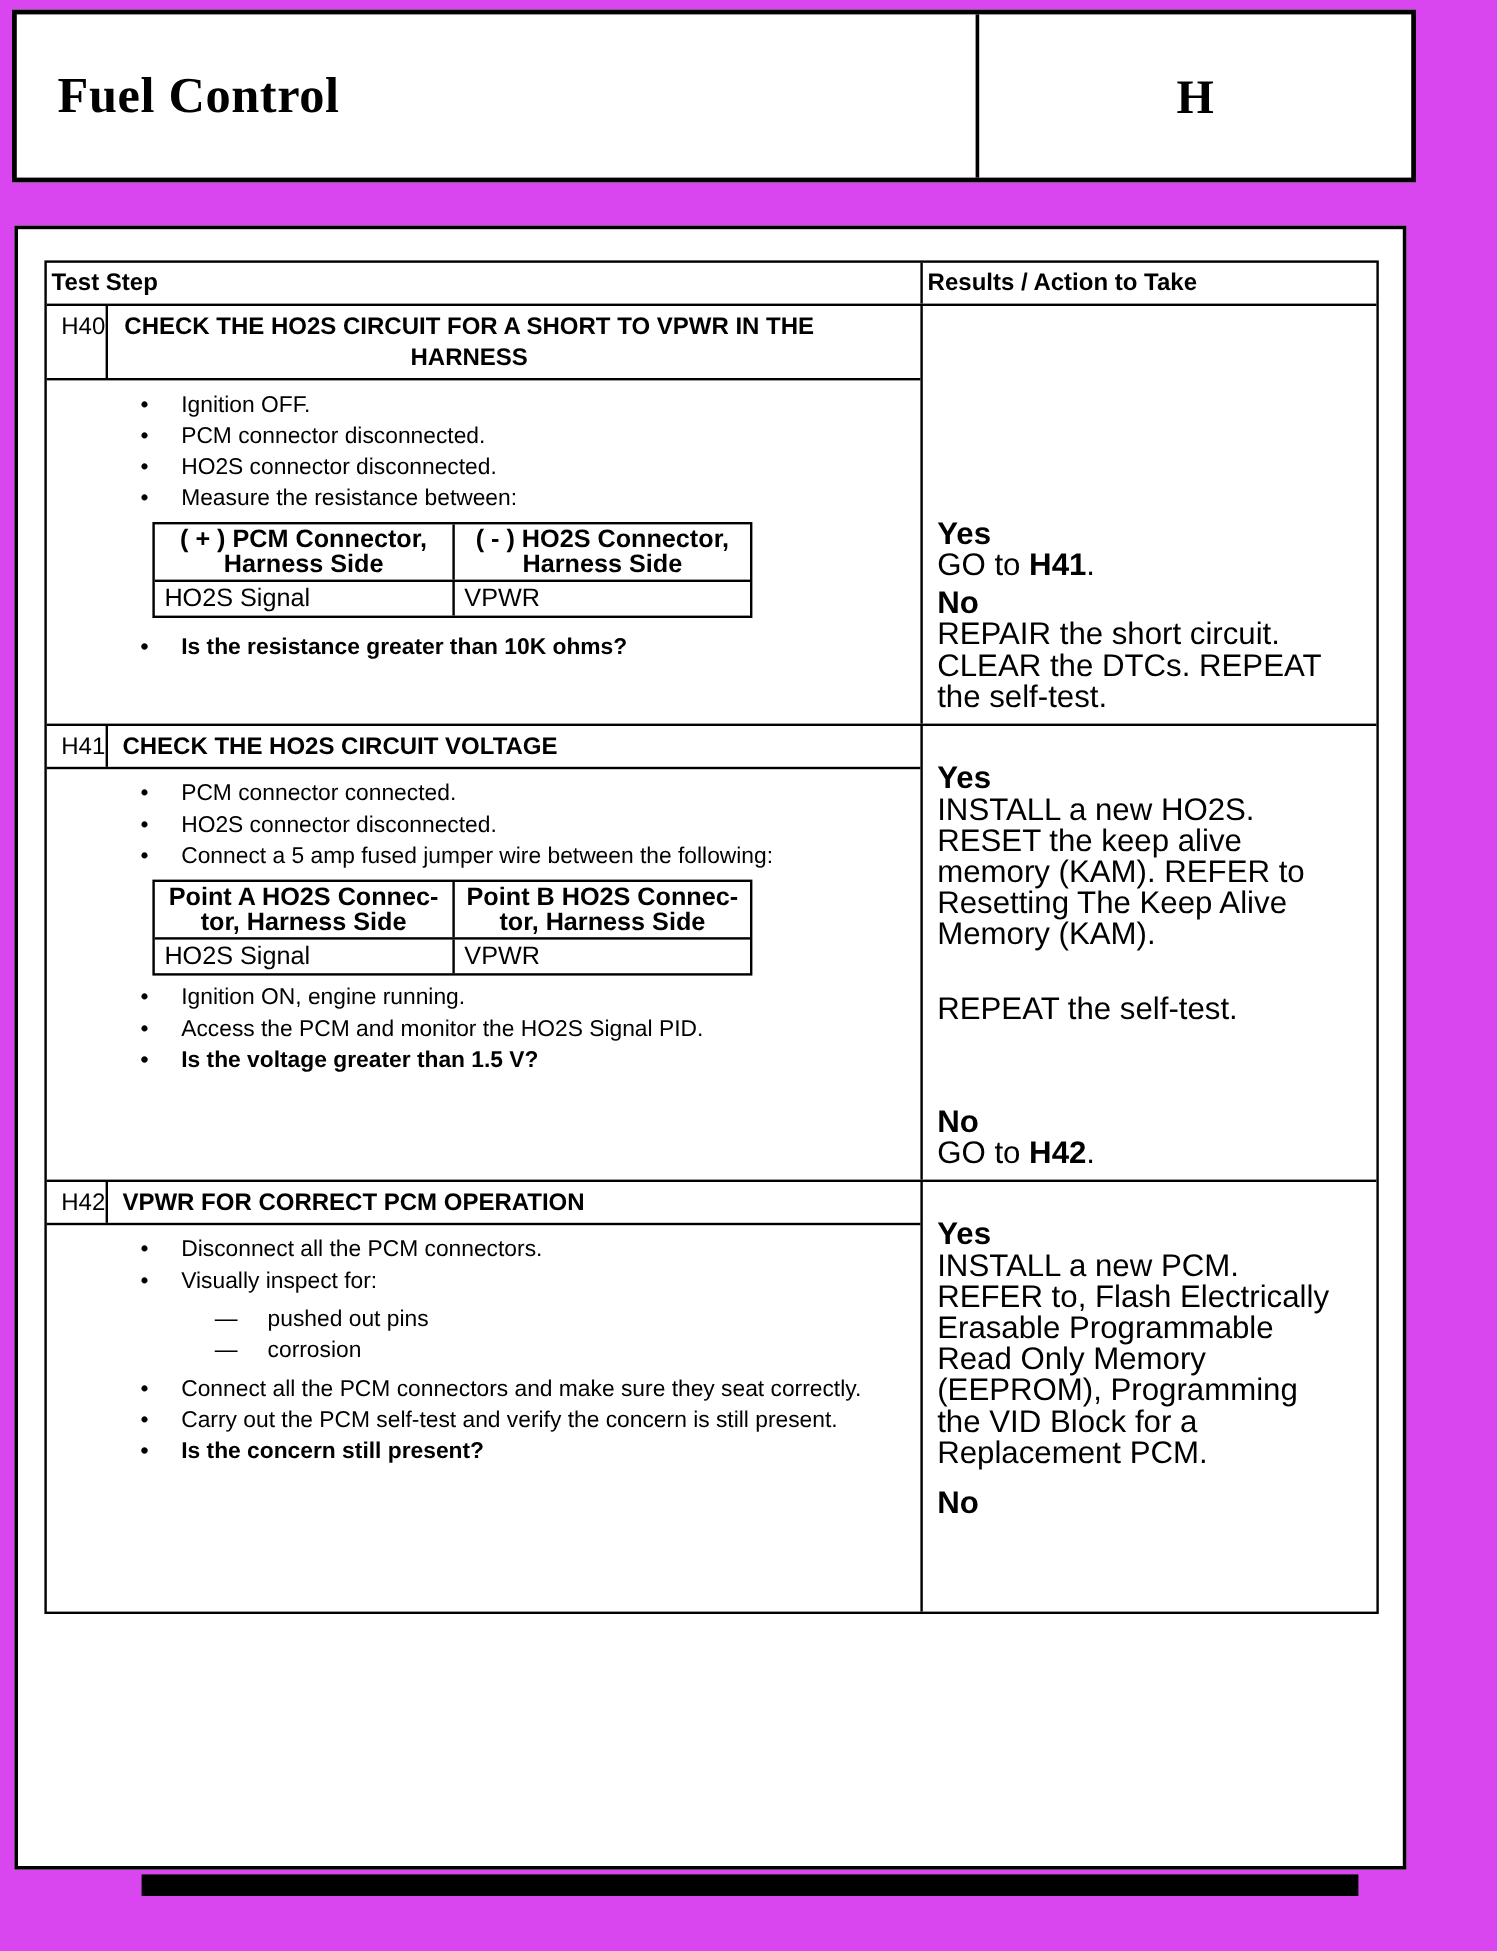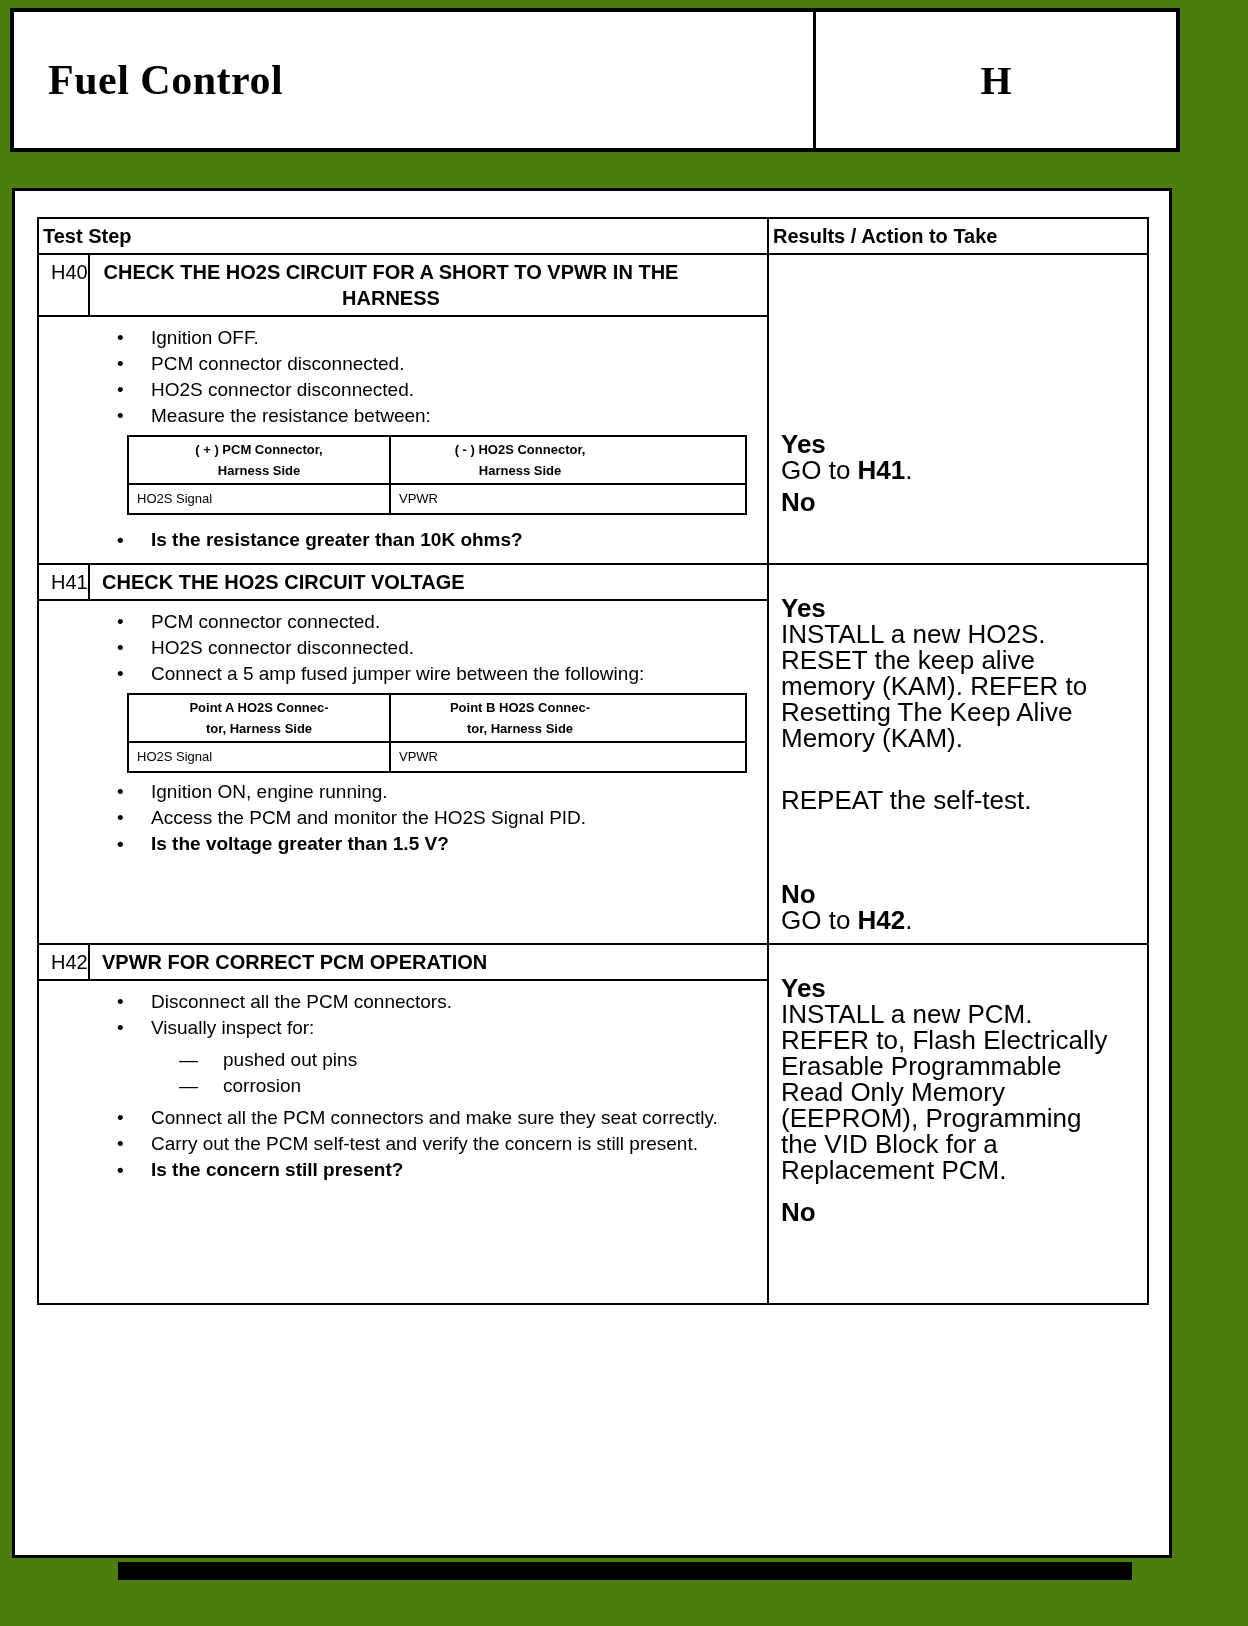--- a/index.html
+++ b/index.html
@@ -2,21 +2,21 @@
 <html><head>
 <meta charset="utf-8">
 <style>
   * { box-sizing: border-box; margin: 0; padding: 0; }
   html, body { background: #ffffff; }
   body {
     width: 1248px; height: 1626px;
     font-family: "Liberation Sans", sans-serif;
     color: #000;
   }
-  .page { position: relative; width: 1248px; height: 1626px; background: #4d7c0f; overflow: hidden; }
+  .page { position: relative; width: 1248px; height: 1626px; background: #d946ef; overflow: hidden; }
 
   
   .header-box { position: absolute; left: 10px; top: 8px; width: 1170px; height: 144px; border: 4px solid #000; display: flex; background: #fff; }
   .header-left { flex: 1; display: flex; align-items: center; padding-left: 34px; border-right: 3px solid #000; }
   .header-title { font-family: "Liberation Serif", serif; font-weight: 700; font-size: 42px; letter-spacing: 0.5px; }
   .header-right { width: 360px; display: flex; align-items: center; justify-content: center; }
   .header-section { font-family: "Liberation Serif", serif; font-weight: 700; font-size: 40px; }
 
   
   .main-box { position: absolute; left: 12px; top: 188px; width: 1160px; height: 1370px; border: 3px solid #000; background: #fff; }
@@ -34,21 +34,21 @@
   .step-title { font-weight: 700; font-size: 20px; line-height: 26px; padding: 4px 10px 4px 12px; max-width: 600px; text-align: center; }
 
   .step-body { padding: 8px 0 10px; }
   .bullet { display: flex; line-height: 26px; font-size: 19px; padding-left: 78px; }
   .bullet .b { width: 34px; flex-shrink: 0; }
   .bullet .txt { max-width: 585px; }
   .bullet.bold .txt { font-weight: 700; }
   .dash-item { display: flex; line-height: 26px; font-size: 19px; padding-left: 140px; }
   .dash-item .d { width: 44px; flex-shrink: 0; }
 
-  .inner-table { border: 2px solid #000; width: 620px; margin: 6px 0 6px 88px; font-size: 13px; background: #fff; }
+  .inner-table { border: 2px solid #000; width: 500px; margin: 6px 0 6px 88px; font-size: 21px; background: #fff; }
   .it-row { display: flex; }
   .it-head { border-bottom: 2px solid #000; }
   .it-cell { width: 260px; padding: 2px 6px; line-height: 21px; }
   .it-cell + .it-cell { border-left: 2px solid #000; }
   .it-head .it-cell { text-align: center; font-weight: 700; }
   .it-data .it-cell { padding: 3px 8px; line-height: 22px; }
 
   .q { margin-top: 12px; }
   .gap-sm { margin-top: 6px; }
   .res-label { font-weight: 700; }
@@ -133,20 +133,21 @@
             <div class="bullet bold q">
                 <span class="b">•</span>
                 <span class="txt">Is the resistance greater than 10K ohms?</span>
               </div>
           </div>
         </div>
         <div class="cell-right">
           <div class="res-label mt-yes40">Yes</div>
           <div class="res-line"><span>GO to </span><span class="bold">H41</span><span>.</span></div>
           <div class="res-label mt-6">No</div>
+          <div class="res-para">REPAIR the short circuit. CLEAR the DTCs. REPEAT the self-test.</div>
         </div>
       </div>
 
       <div class="trow row-h41">
         <div class="cell-left">
           <div class="step-head">
             <div class="step-id">H41</div>
             <div class="step-title">CHECK THE HO2S CIRCUIT VOLTAGE</div>
           </div>
           <div class="step-body">

